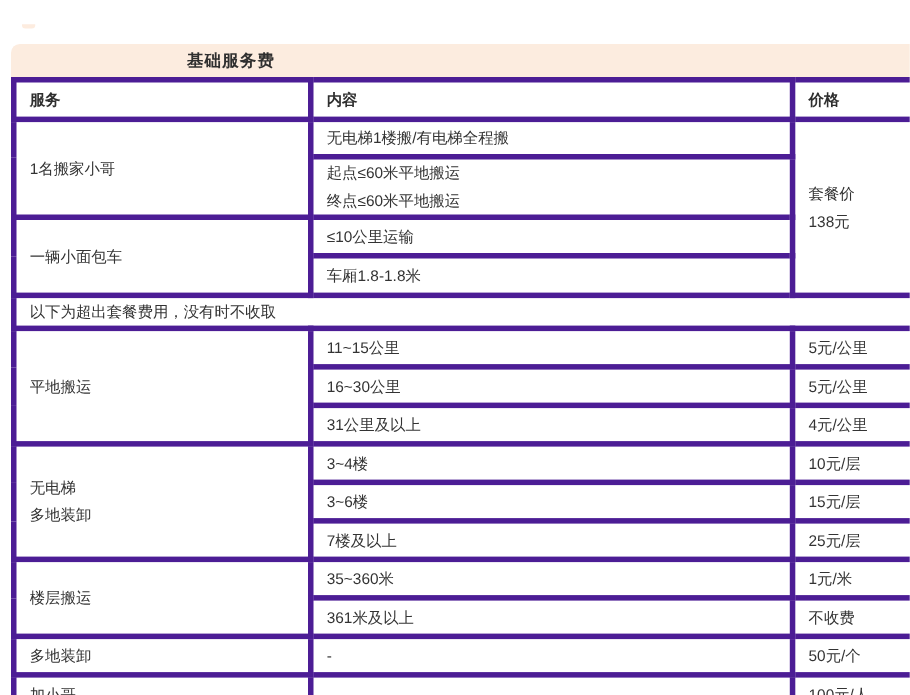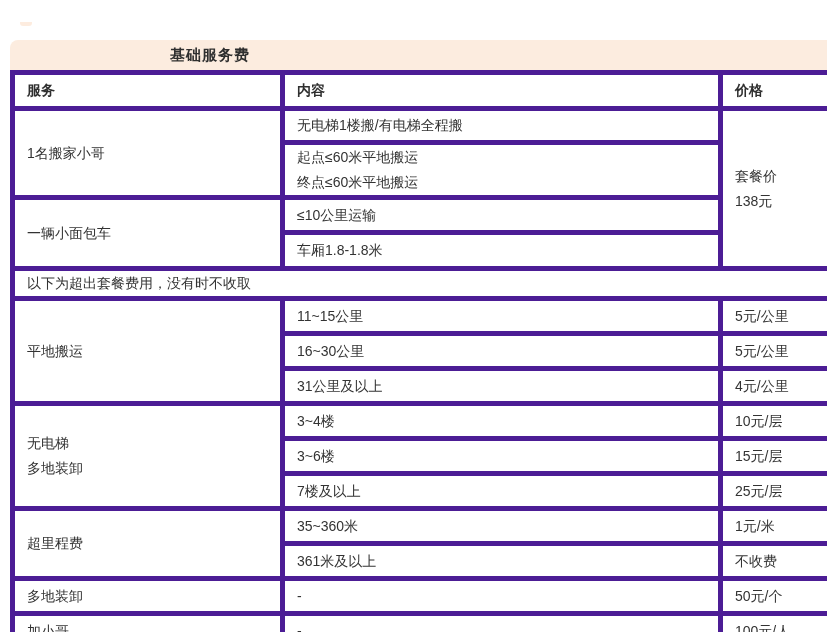--- a/index.html
+++ b/index.html
@@ -150,21 +150,21 @@
       <tr class="row-35">
         <td>3~6楼</td>
         <td class="price-cell">15元/层</td>
       </tr>
       <tr class="row-35">
         <td>7楼及以上</td>
         <td class="price-cell">25元/层</td>
       </tr>
 
       <tr class="row-35">
-        <td rowspan="2">超里程费</td>
+        <td rowspan="2">楼层搬运</td>
         <td>35~360米</td>
         <td class="price-cell">1元/米</td>
       </tr>
       <tr class="row-35">
         <td>361米及以上</td>
         <td class="price-cell">不收费</td>
       </tr>
 
       <tr class="row-35">
         <td>多地装卸</td>

